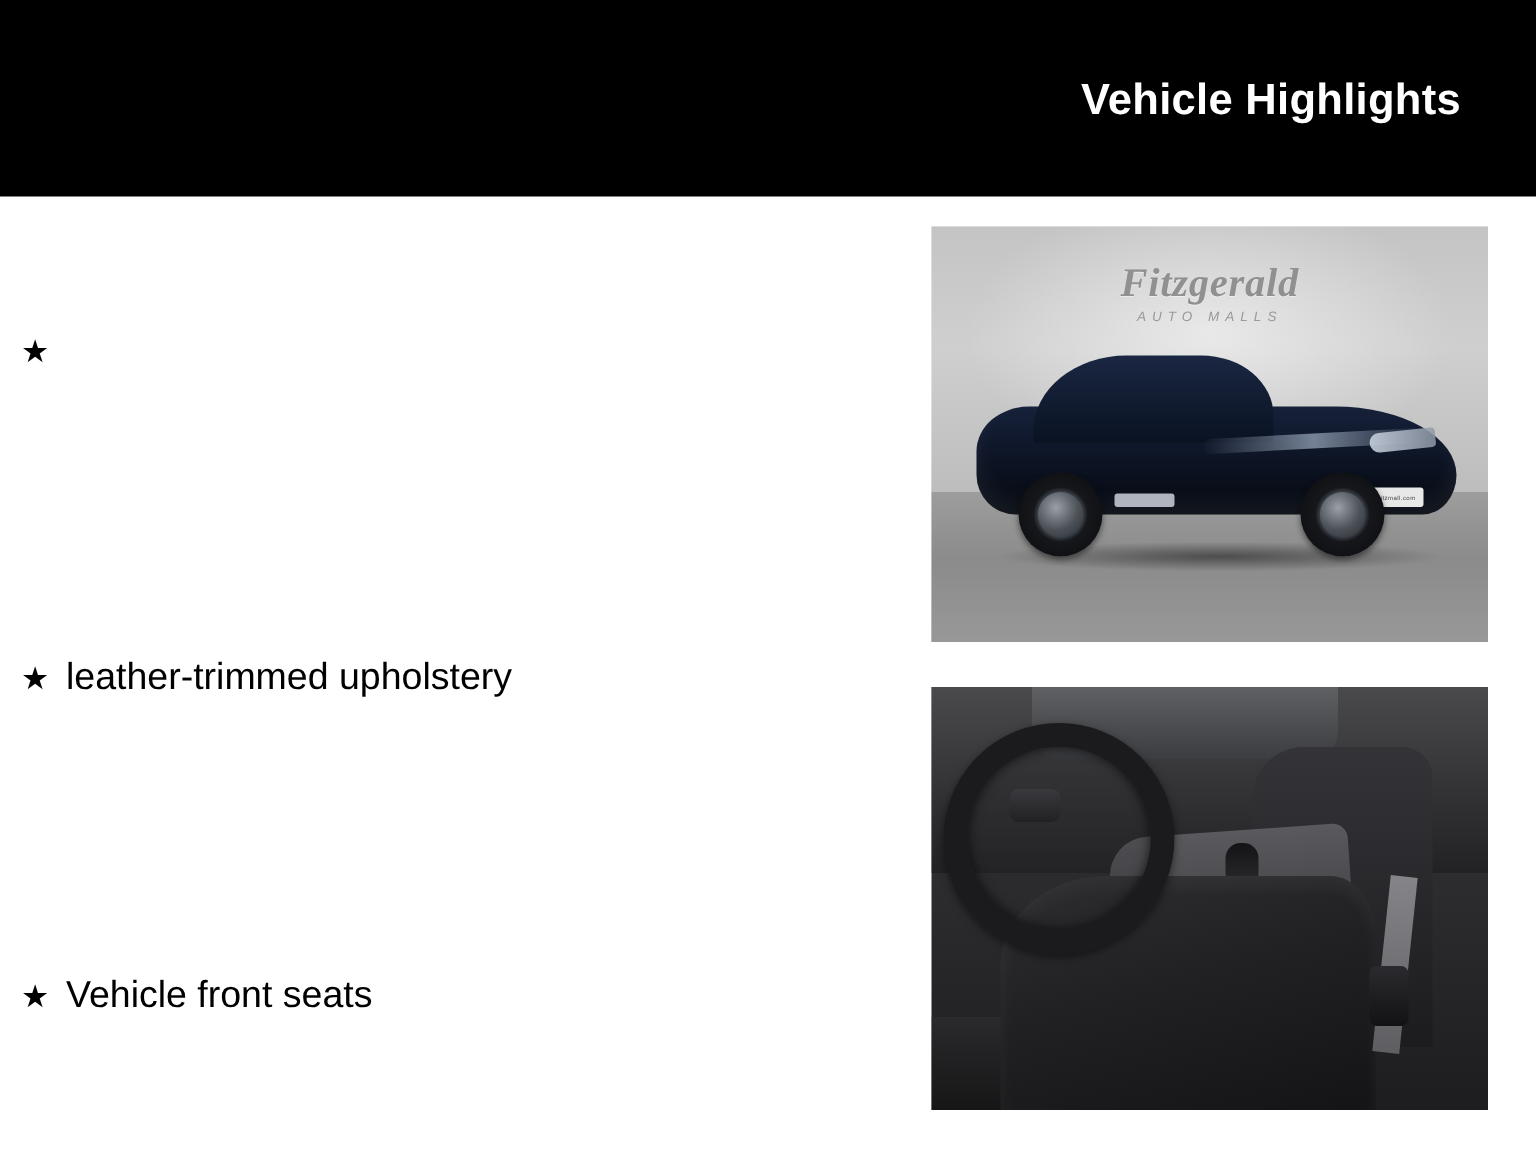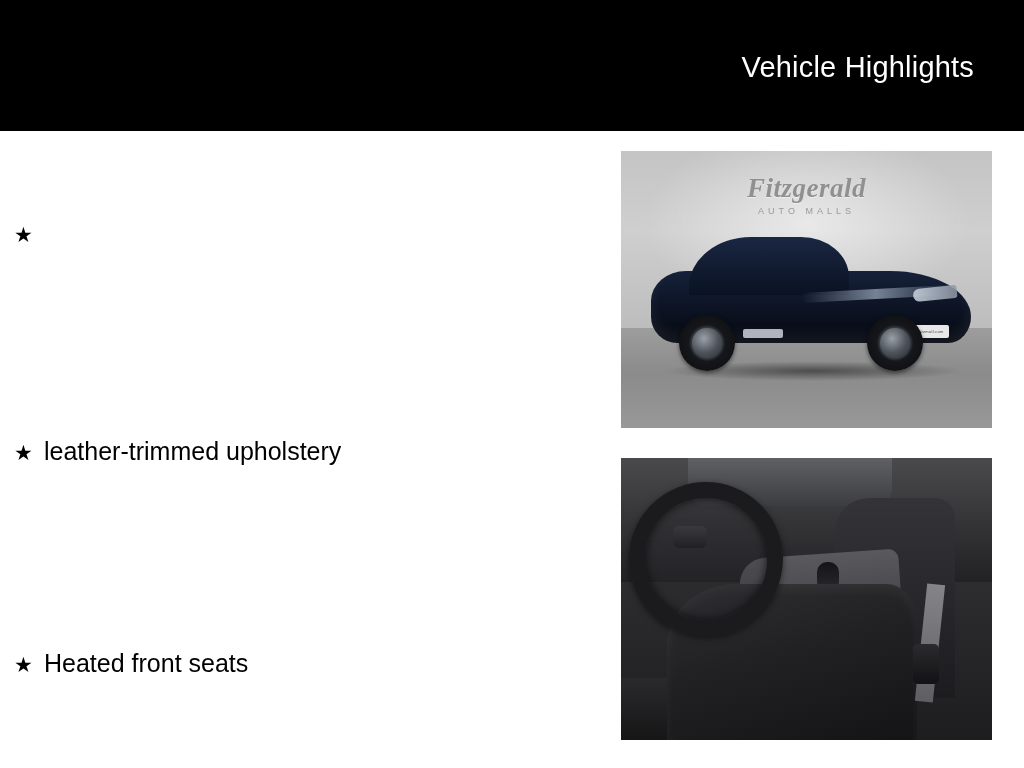--- a/index.html
+++ b/index.html
@@ -26,21 +26,21 @@
   }
   .header-title {
     position: absolute;
     right: 50px;
     top: 50px;
     color: #ffffff;
     font-size: 29px;
     line-height: 34px;
     letter-spacing: 0.2px;
     white-space: nowrap;
-    font-weight: 400;
+    font-weight: 700;
   }
 
   
   .bullets {
     position: absolute;
     left: 0;
     top: 131px;
     width: 620px;
     height: 637px;
   }
@@ -109,20 +109,21 @@
     font-size: 27px;
     letter-spacing: 0.5px;
     color: #909090;
     text-shadow: 0 1px 0 rgba(255,255,255,0.45);
   }
   .ext-logo .sub {
     font-size: 9px;
     letter-spacing: 4px;
     color: #9a9a9a;
     margin-top: 2px;
+    font-style: italic;
   }
 
   
   .car {
     position: absolute;
     left: 30px;
     top: 78px;
     width: 320px;
     height: 145px;
   }
@@ -317,21 +318,21 @@
     <span class="star">★</span>
   </div>
 
   <div class="bullet-item bullet-1">
     <span class="star">★</span>
     <span class="text">leather-trimmed upholstery</span>
   </div>
 
   <div class="bullet-item bullet-2">
     <span class="star">★</span>
-    <span class="text">Heated front seats</span>
+    <span class="text">Vehicle front seats</span>
   </div>
 
 </div>
 
 <div class="photo photo-exterior">
   <div class="ext-wall"></div>
   <div class="ext-floor"></div>
 
   <div class="ext-logo">
     <div class="brand">Fitzgerald</div>

